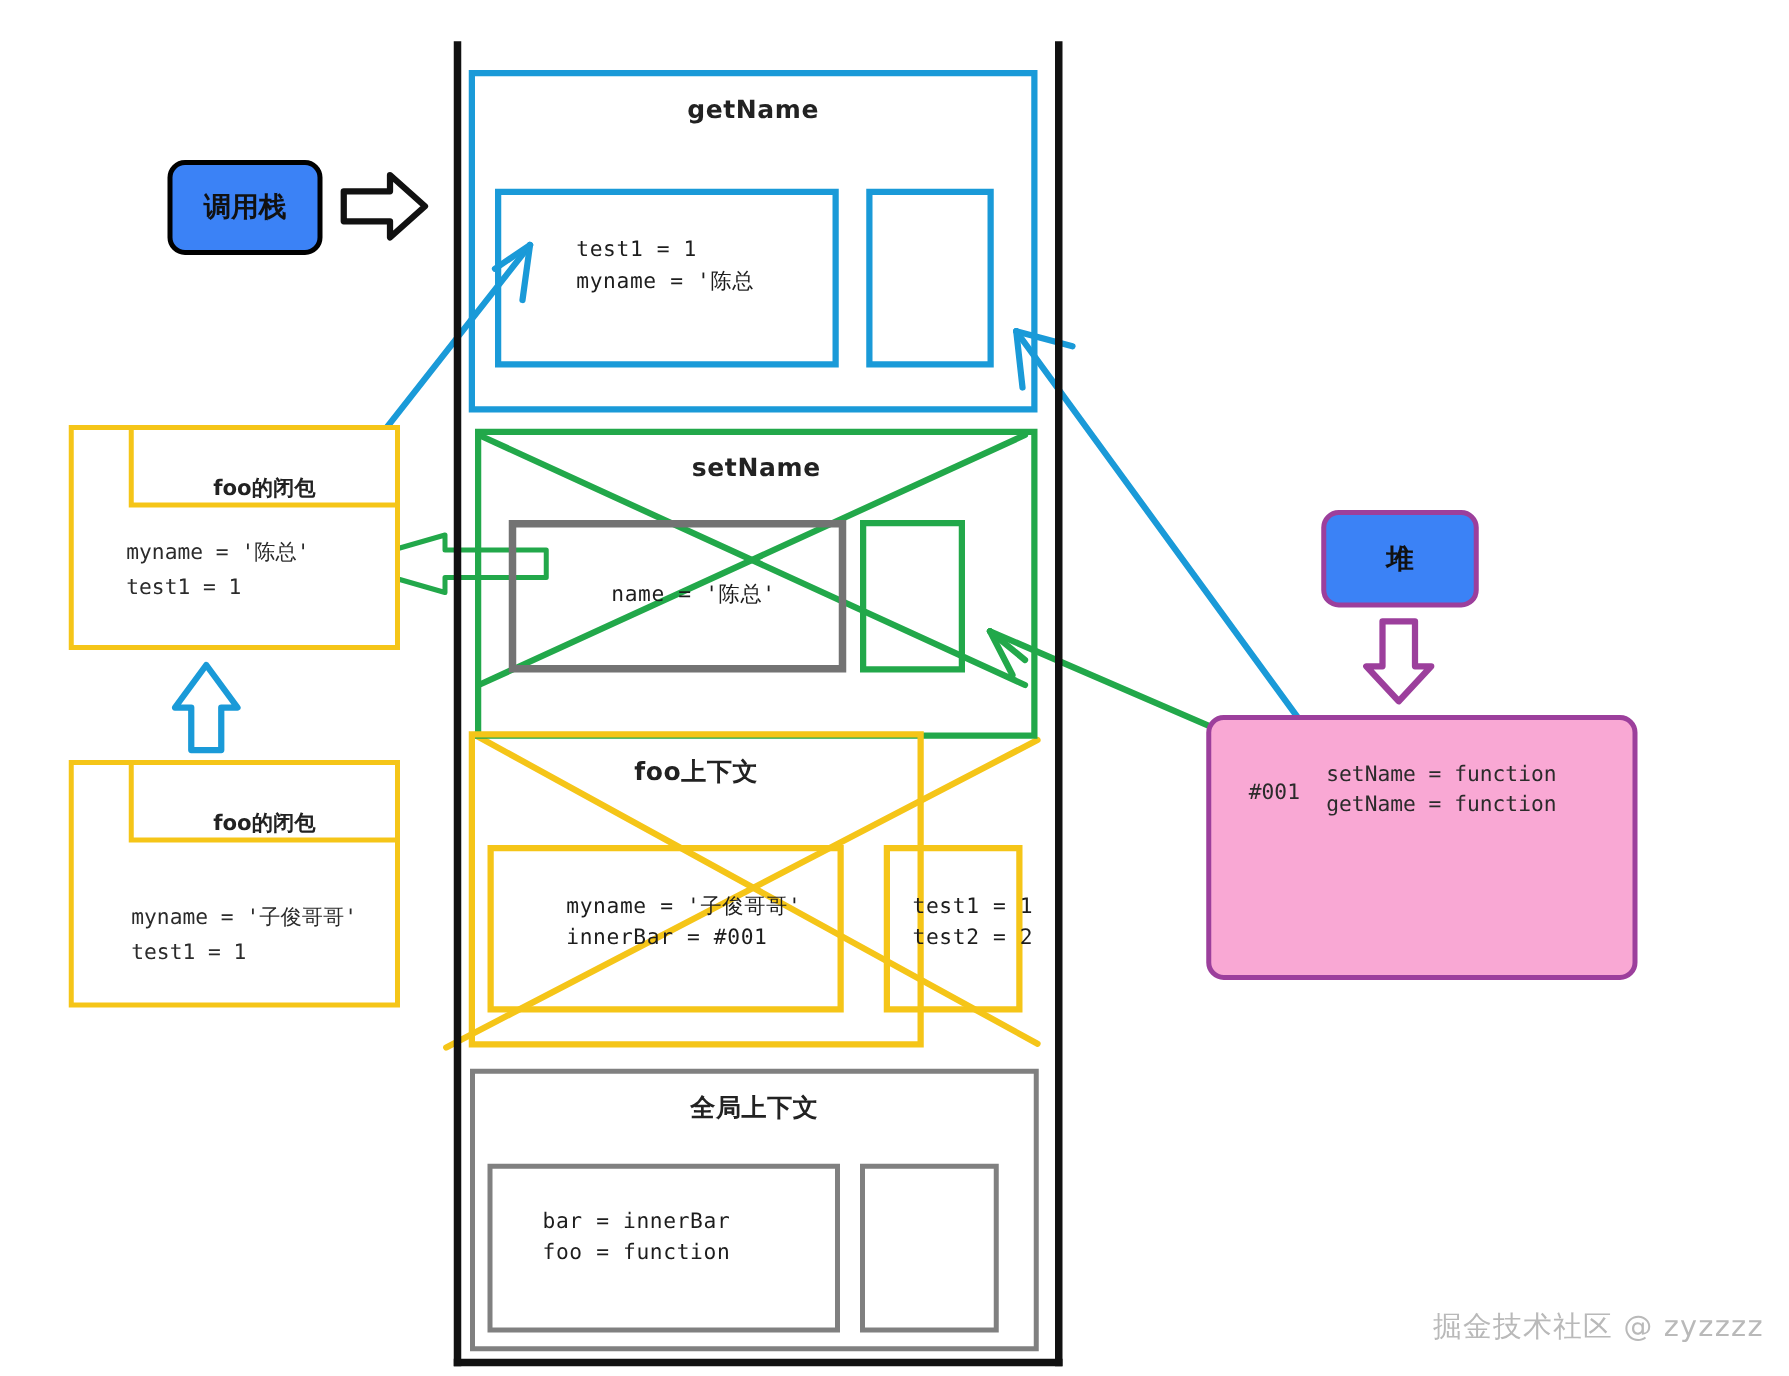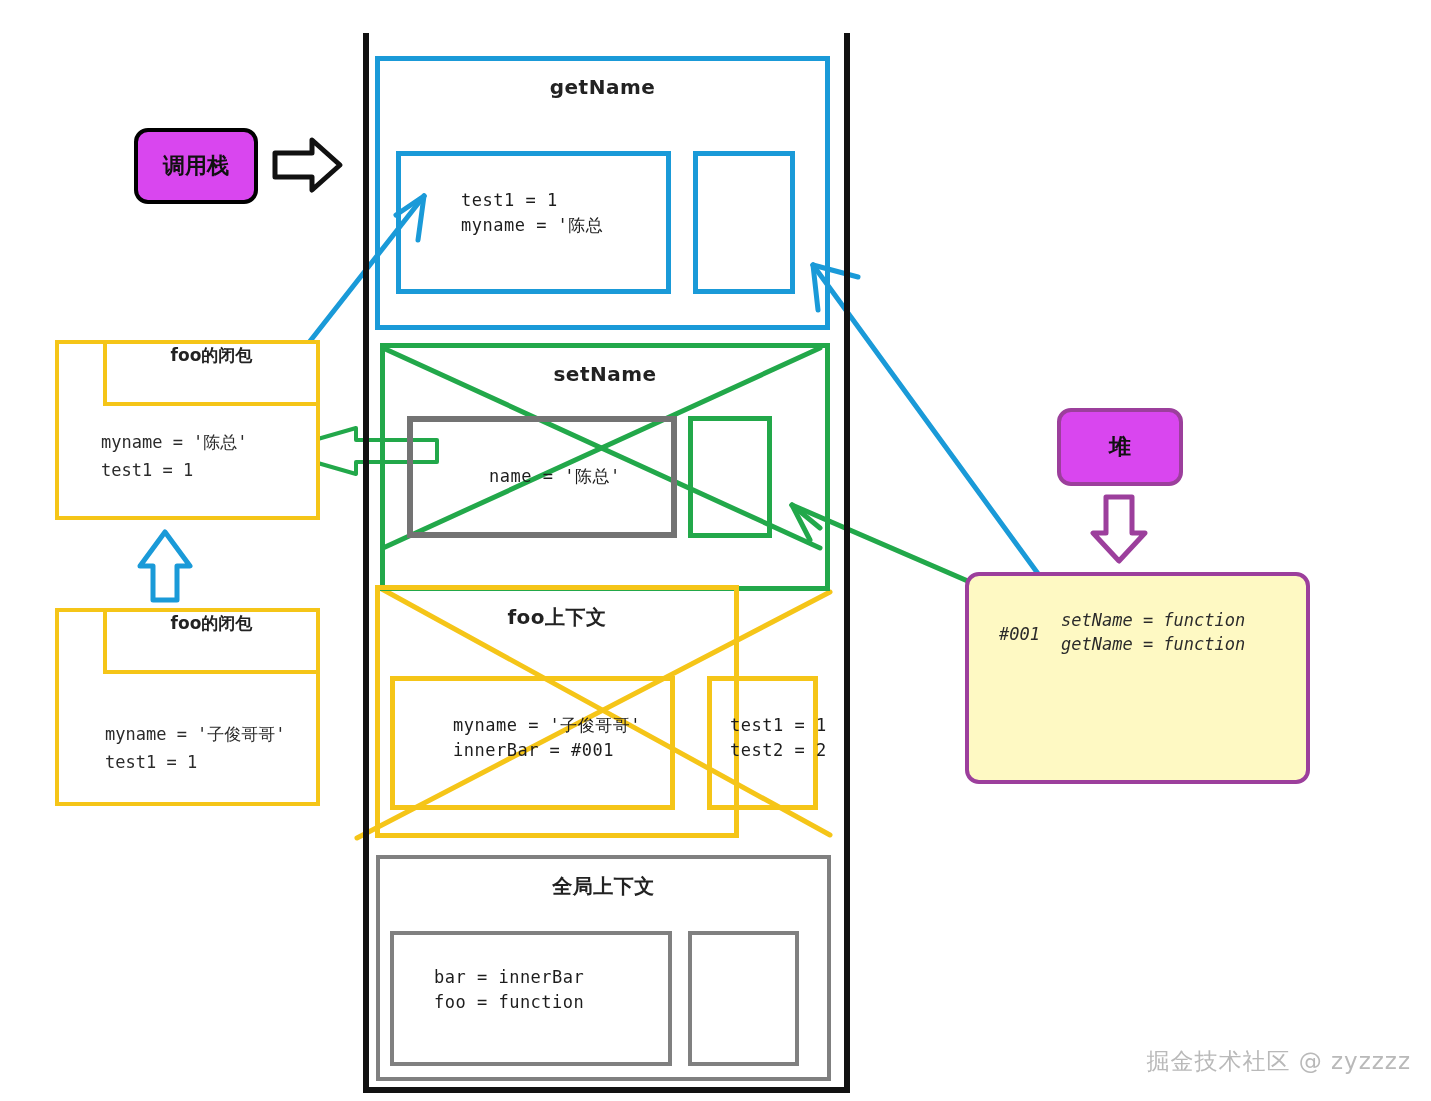--- a/index.html
+++ b/index.html
@@ -9,21 +9,21 @@
     color:#2b2b2b;
   }
   #canvas{position:absolute;left:0;top:0;width:1431px;height:1101px;}
   .svg-layer{position:absolute;left:0;top:0;width:1431px;height:1101px;pointer-events:none;}
   .abs{position:absolute;box-sizing:border-box;}
 
   
   .pill{
     border-radius:14px;display:flex;align-items:center;justify-content:center;
     font-family:"DejaVu Sans","Liberation Sans",sans-serif;
-    background:#d946ef;
+    background:#3b82f6;
   }
   .pill-stack{border:4px solid #000;font-size:22px;font-weight:600;color:#111;}
   .pill-heap{border:4px solid #9c3f9c;font-size:22px;font-weight:600;color:#111;}
 
   
   .frame{background:transparent;}
   .frame-title{
     position:absolute;left:0;right:0;top:14px;text-align:center;
     font-family:"DejaVu Sans","Liberation Sans",sans-serif;
     font-size:20px;font-weight:700;color:#222;letter-spacing:.5px;
@@ -32,28 +32,28 @@
     position:absolute;font-size:17px;line-height:25px;white-space:pre;
     color:#1d1d1d;letter-spacing:.5px;
   }
   .inner{background:transparent;}
 
   
   .closure{border:4px solid #f5c518;background:#fff;}
   .closure-head{
     position:absolute;left:-4px;right:-4px;top:-4px;height:66px;
     border:4px solid #f5c518;box-sizing:border-box;
-    display:flex;align-items:flex-start;justify-content:center;
+    display:flex;align-items:flex-end;justify-content:center;
     font-family:"DejaVu Sans","Liberation Sans",sans-serif;
     font-size:17px;font-weight:700;color:#222;margin-left:48px;
   }
   .closure-body{position:absolute;left:42px;top:84px;font-size:17px;line-height:28px;white-space:pre;}
 
   
-  .heap-obj{border:4px solid #9c3f9c;border-radius:14px;background:#fef9c3;font-style:italic;}
+  .heap-obj{border:4px solid #9c3f9c;border-radius:14px;background:#f9a8d4;}
   .heap-id{position:absolute;left:30px;top:108px;font-size:17px;}
   .heap-lines{position:absolute;left:92px;top:108px;font-size:17px;line-height:24px;white-space:pre;}
 
   
   .watermark{
     position:absolute;right:20px;bottom:24px;
     font-family:"DejaVu Sans","Liberation Sans",sans-serif;
     font-size:23px;color:#b9b9b9;letter-spacing:1px;white-space:nowrap;
   }
 </style>

